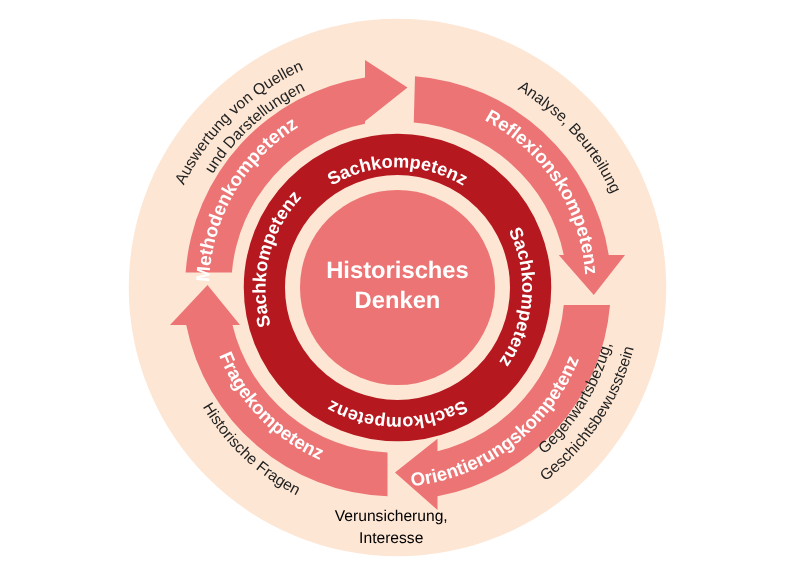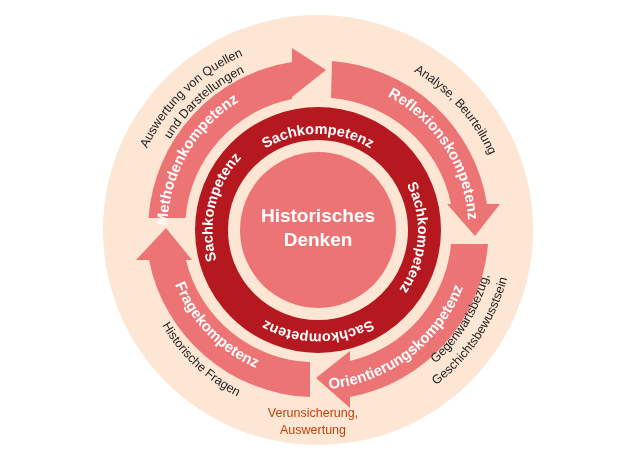--- a/index.html
+++ b/index.html
@@ -2,21 +2,21 @@
 <html><head>
 <meta charset="utf-8">
 <style>
   html, body { margin: 0; padding: 0; background: #ffffff; }
   body { width: 640px; height: 460px; overflow: hidden; position: relative; font-family: "Liberation Sans", sans-serif; }
   svg { position: absolute; left: 0; top: 0; }
   .arrow-label { font-family: "Liberation Sans", sans-serif; font-weight: bold; font-size: 15px; fill: #ffffff; }
   .ring-label { font-family: "Liberation Sans", sans-serif; font-weight: bold; font-size: 14.5px; fill: #ffffff; }
   .outer-label { font-family: "Liberation Sans", sans-serif; font-size: 12.5px; fill: #222222; }
   .center-label { font-family: "Liberation Sans", sans-serif; font-weight: bold; font-size: 19px; fill: #ffffff; }
-  .flat-label { position: absolute; font-size: 12.5px; color: #c2410c; text-align: center; line-height: 17px; font-family: "Liberation Sans", sans-serif; }
+  .flat-label { position: absolute; font-size: 12.5px; color: #000000; text-align: center; line-height: 17px; font-family: "Liberation Sans", sans-serif; }
 </style>
 </head>
 <body>
 
 <svg width="640" height="460" viewBox="0 0 640 460">
   <defs>
 
     <path id="p-methoden" d="M 180.7 292.0 A 151 151 0 0 1 303.0 79.7"></path>
 
     <path id="p-reflexion" d="M 337.0 80.2 A 151 151 0 0 1 462.4 272.5"></path>
@@ -99,14 +99,14 @@
   <text class="outer-label">
     <textPath href="#p-ann-geg2" startOffset="50%" text-anchor="middle">Geschichtsbewusstsein</textPath>
   </text>
   <text class="outer-label">
     <textPath href="#p-ann-frage" startOffset="50%" text-anchor="middle">Historische Fragen</textPath>
   </text>
 </svg>
 
 <div class="flat-label" style="left: 258px; top: 405px; width: 110px;">
   <div>Verunsicherung,</div>
-  <div>Auswertung</div>
+  <div>Interesse</div>
 </div>
 
 </body></html>

